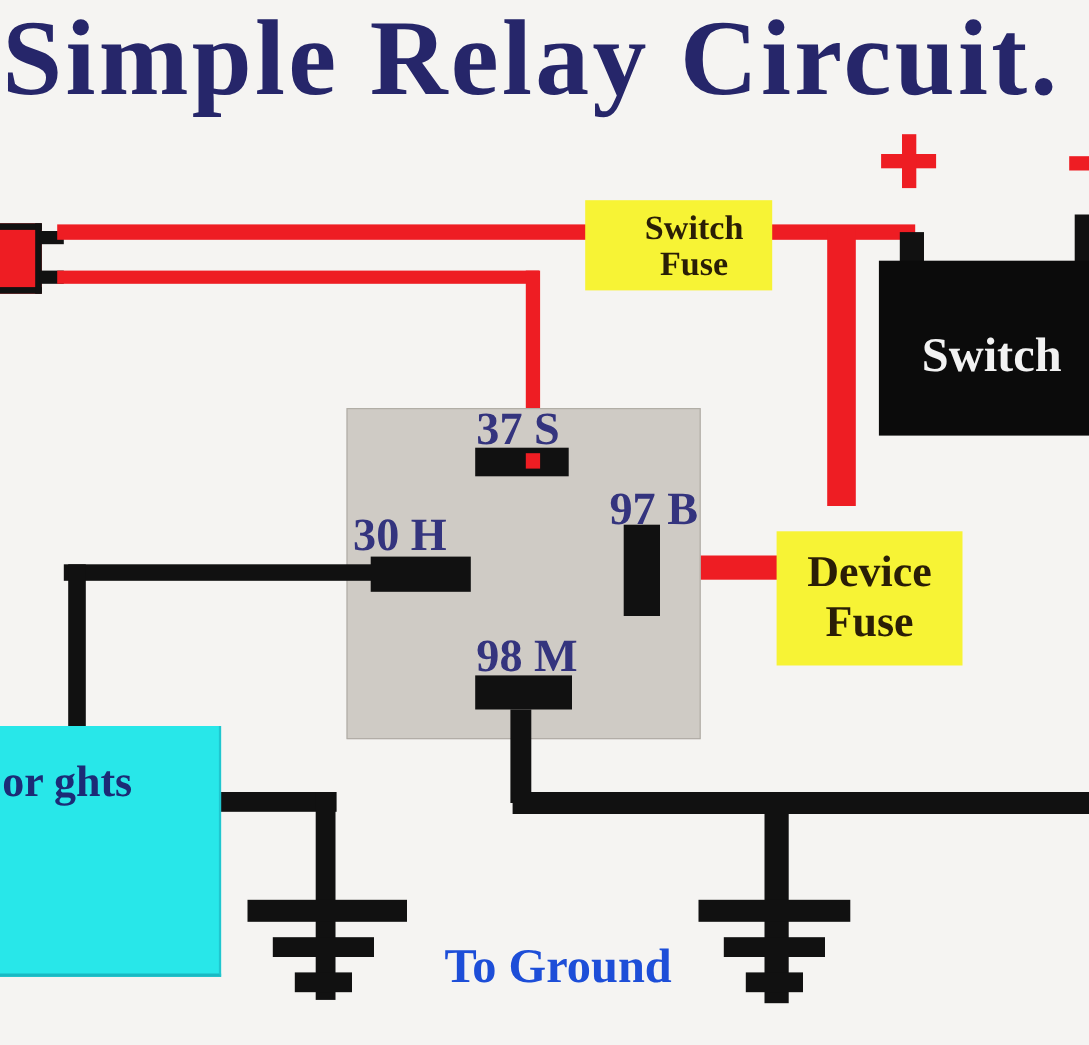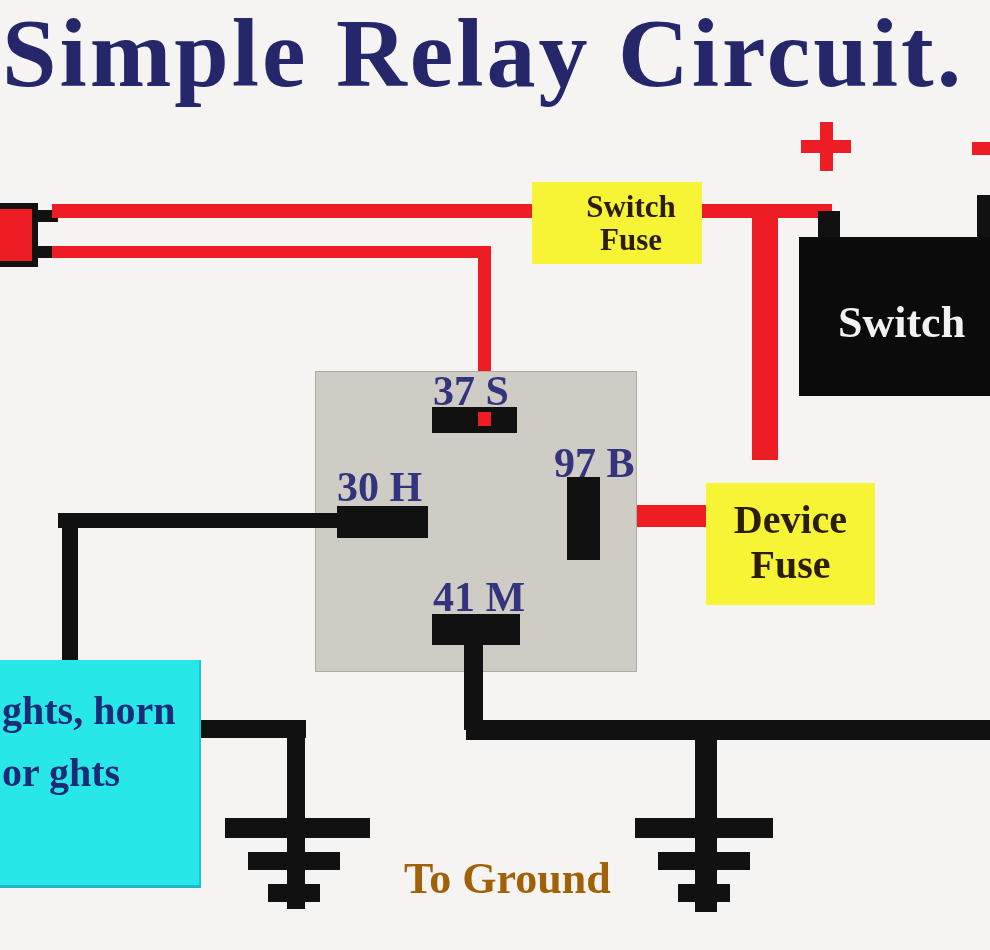--- a/index.html
+++ b/index.html
@@ -16,21 +16,21 @@
   .device-fuse{left:706px;top:483px;width:169px;height:122px;font-size:40px;line-height:45px;padding-top:14px;box-sizing:border-box;}
   .battery{left:799px;top:237px;width:191px;height:159px;background:var(--battery_box,#0b0b0b);}
   .battery-label{left:838px;top:297px;font-weight:bold;font-size:44px;color:var(--battery_text,#f2f2f2);white-space:nowrap;}
   .relay{left:315px;top:371px;width:322px;height:301px;background:var(--relay_box,#cfcbc5);
          border:1px solid #aeaaa3;box-sizing:border-box;}
   .tlabel{font-weight:bold;font-size:42px;color:var(--label_text,#34347e);white-space:nowrap;line-height:1;}
   .loadbox{left:0;top:660px;width:201px;height:228px;background:var(--load_box,#28e7e9);
            border-right:2px solid #20c6cf;border-bottom:3px solid #1ab9c3;box-sizing:border-box;
            color:#1c2b76;font-weight:bold;font-size:40px;line-height:62px;padding:20px 0 0 2px;}
   .loadbox .l3{padding-left:8px;}
-  .ground-label{left:404px;top:857px;font-weight:bold;font-size:44px;color:#a16207;white-space:nowrap;line-height:1;}
+  .ground-label{left:404px;top:857px;font-weight:bold;font-size:44px;color:#1d4ed8;white-space:nowrap;line-height:1;}
   .connector{left:0;top:203px;width:38px;height:64px;background:var(--wire_power,#ee1d23);
              border:6px solid #111;border-left:none;box-sizing:border-box;}
   .gwrap{position:absolute;}
   .gwrap div{position:absolute;background:var(--wire_ground,#111);}
 </style>
 </head>
 <body>
 
 <div class="stage">
 
@@ -53,23 +53,23 @@
   <div class="abs red" style="left:972px;top:142px;width:18px;height:13px;"></div>
 
   <div class="abs blk" style="left:818px;top:211px;width:22px;height:28px;"></div>
   <div class="abs blk" style="left:977px;top:195px;width:13px;height:44px;"></div>
   <div class="abs battery"></div>
   <div class="abs battery-label">Switch</div>
 
   <div class="abs relay"></div>
 
   <div class="abs tlabel" style="left:433px;top:370px;">37 S</div>
-  <div class="abs tlabel" style="left:337px;top:466px;">30 H</div>
+  <div class="abs tlabel" style="left:321px;top:466px;">30 H</div>
   <div class="abs tlabel" style="left:554px;top:442px;">97 B</div>
-  <div class="abs tlabel" style="left:433px;top:576px;">41 M</div>
+  <div class="abs tlabel" style="left:433px;top:576px;">98 M</div>
 
   <div class="abs blk" style="left:432px;top:407px;width:85px;height:26px;"></div>
   <div class="abs blk" style="left:337px;top:506px;width:91px;height:32px;"></div>
   <div class="abs blk" style="left:567px;top:477px;width:33px;height:83px;"></div>
   <div class="abs blk" style="left:432px;top:614px;width:88px;height:31px;"></div>
 
   <div class="abs red" style="left:478px;top:412px;width:13px;height:14px;"></div>
 
   <div class="abs fusebox switch-fuse">
     <div>Switch</div>
@@ -80,21 +80,20 @@
     <div>Fuse</div>
   </div>
 
   <div class="abs blk" style="left:58px;top:513px;width:282px;height:15px;"></div>
   <div class="abs blk" style="left:62px;top:513px;width:16px;height:150px;"></div>
   <div class="abs blk" style="left:200px;top:720px;width:106px;height:18px;"></div>
   <div class="abs blk" style="left:464px;top:645px;width:19px;height:85px;"></div>
   <div class="abs blk" style="left:466px;top:720px;width:524px;height:20px;"></div>
 
   <div class="abs loadbox">
-    <div class="l1">ghts, horn</div>
     <div class="l2">or ghts</div>
   </div>
 
   <div class="gwrap" style="left:225px;top:720px;width:145px;height:190px;">
     <div style="left:62px;top:0;width:18px;height:189px;"></div>
     <div style="left:0;top:98px;width:145px;height:20px;"></div>
     <div style="left:23px;top:132px;width:92px;height:18px;"></div>
     <div style="left:43px;top:164px;width:52px;height:18px;"></div>
   </div>
 

